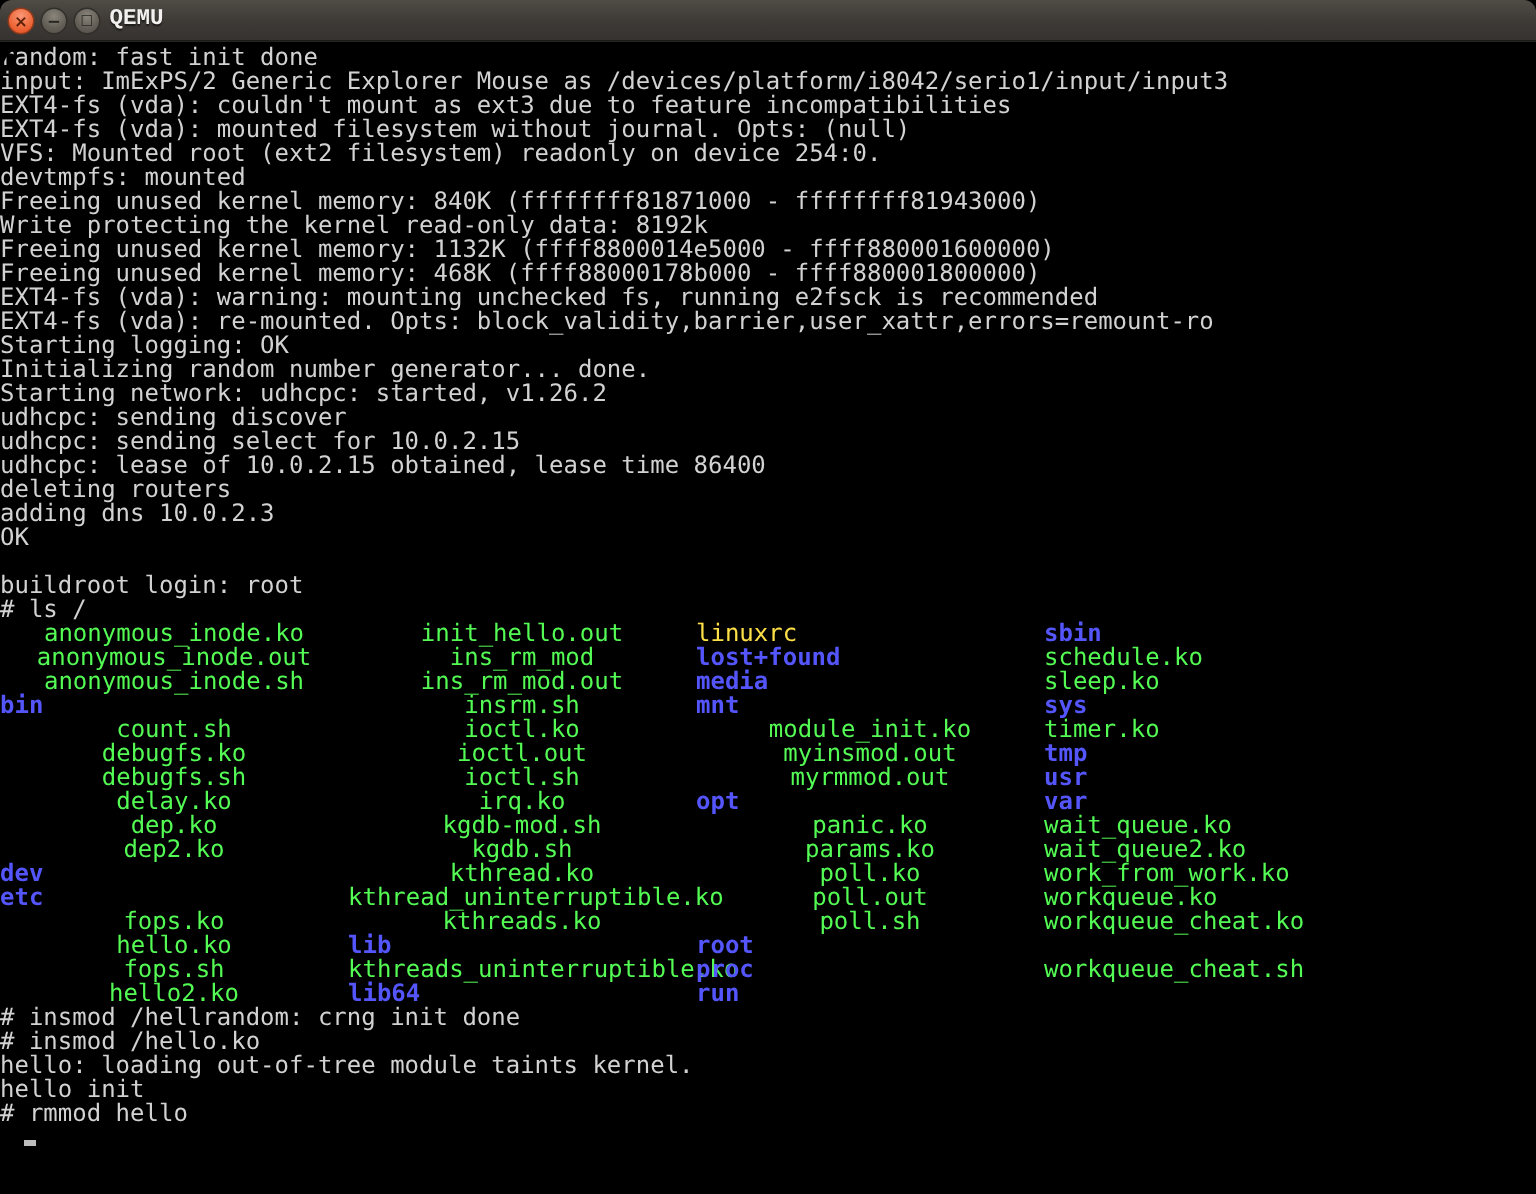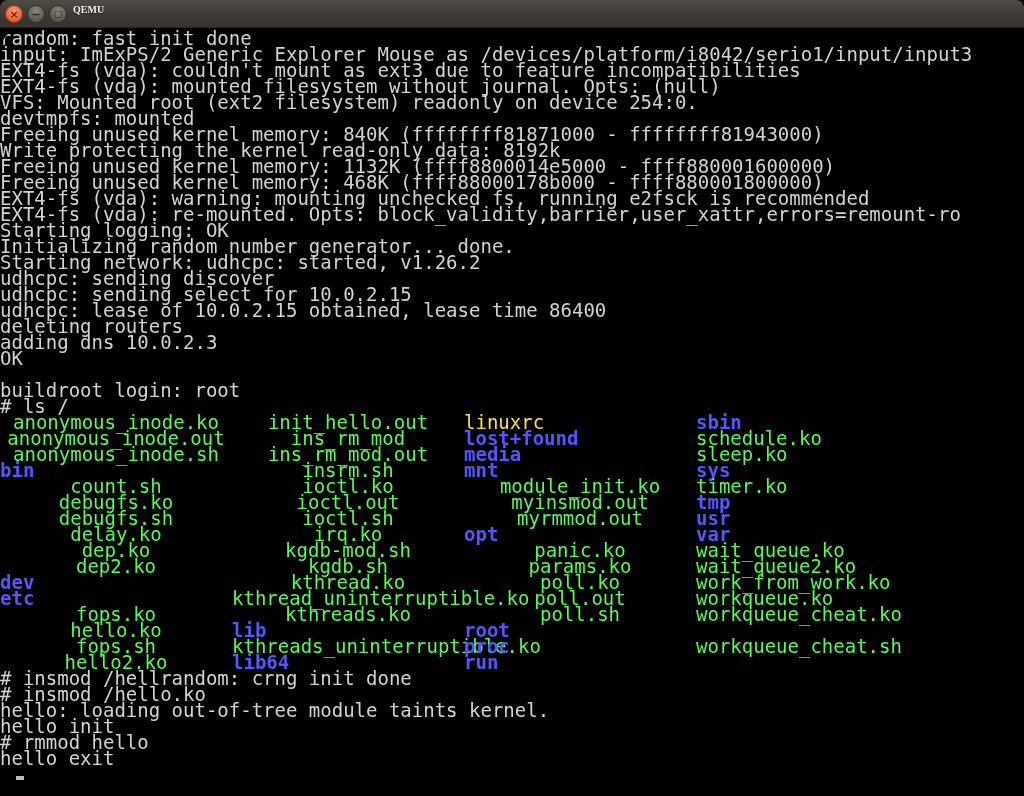--- a/index.html
+++ b/index.html
@@ -28,29 +28,29 @@
     border:1px solid #8e3a1c; color:#601f07; font-weight:bold;
   }
   .wbtn.min, .wbtn.max {
     margin-left:4px;
     background:radial-gradient(circle at 50% 30%, #8a867c 0%, #625e56 60%, #524f48 100%);
     border:1px solid #312f2a; color:#26241f; font-weight:bold;
   }
   .wbtn.max span { font-size:9px; }
   .win-title {
     position:absolute; left:73px; top:4px;
-    font-family:Liberation Serif, serif; font-weight:bold; font-size:10px;
+    font-family:Liberation Mono, monospace; font-weight:bold; font-size:15px;
     color:#f2f1ef; text-shadow:0 1px 1px rgba(0,0,0,0.55);
   }
 
   
   .terminal {
     flex:1 1 auto; background:#000; overflow:hidden;
     padding-top:2px;
-    font-size:19px; line-height:16px; color:#d2d2d2;
+    font-size:16px; line-height:16px; color:#d2d2d2;
     cursor:text;
     border-radius:24px;
   }
   .line { height:16px; white-space:pre; }
   .cell { display:inline-block; width:232px; vertical-align:top; white-space:pre; }
   .cell:last-child { width:auto; }
   .cell.file { color:#54fb54;text-align:center; }
   .cell.dir  { color:#5455fb;font-weight:bold; }
   .cell.link { color:#fde047; }
   .prompt-line { position:relative; }
@@ -120,20 +120,19 @@
         <div class="line"><span class="cell file">hello.ko</span><span class="cell dir">lib</span><span class="cell dir">root</span></div>
         <div class="line"><span class="cell file">fops.sh</span><span class="cell file">kthreads_uninterruptible.ko</span><span class="cell dir">proc</span><span class="cell file">workqueue_cheat.sh</span></div>
         <div class="line"><span class="cell file">hello2.ko</span><span class="cell dir">lib64</span><span class="cell dir">run</span></div>
       </div>
     <div id="tail">
         <div class="line"># insmod /hellrandom: crng init done</div>
         <div class="line"># insmod /hello.ko</div>
         <div class="line">hello: loading out-of-tree module taints kernel.</div>
         <div class="line">hello init</div>
         <div class="line"># rmmod hello</div>
-        <div class="line">hello exit</div>
       </div>
     <div class="line prompt-line">
       
       <span class="cursor"></span>
     </div>
   </div>
 </div>
 
 </body></html>

